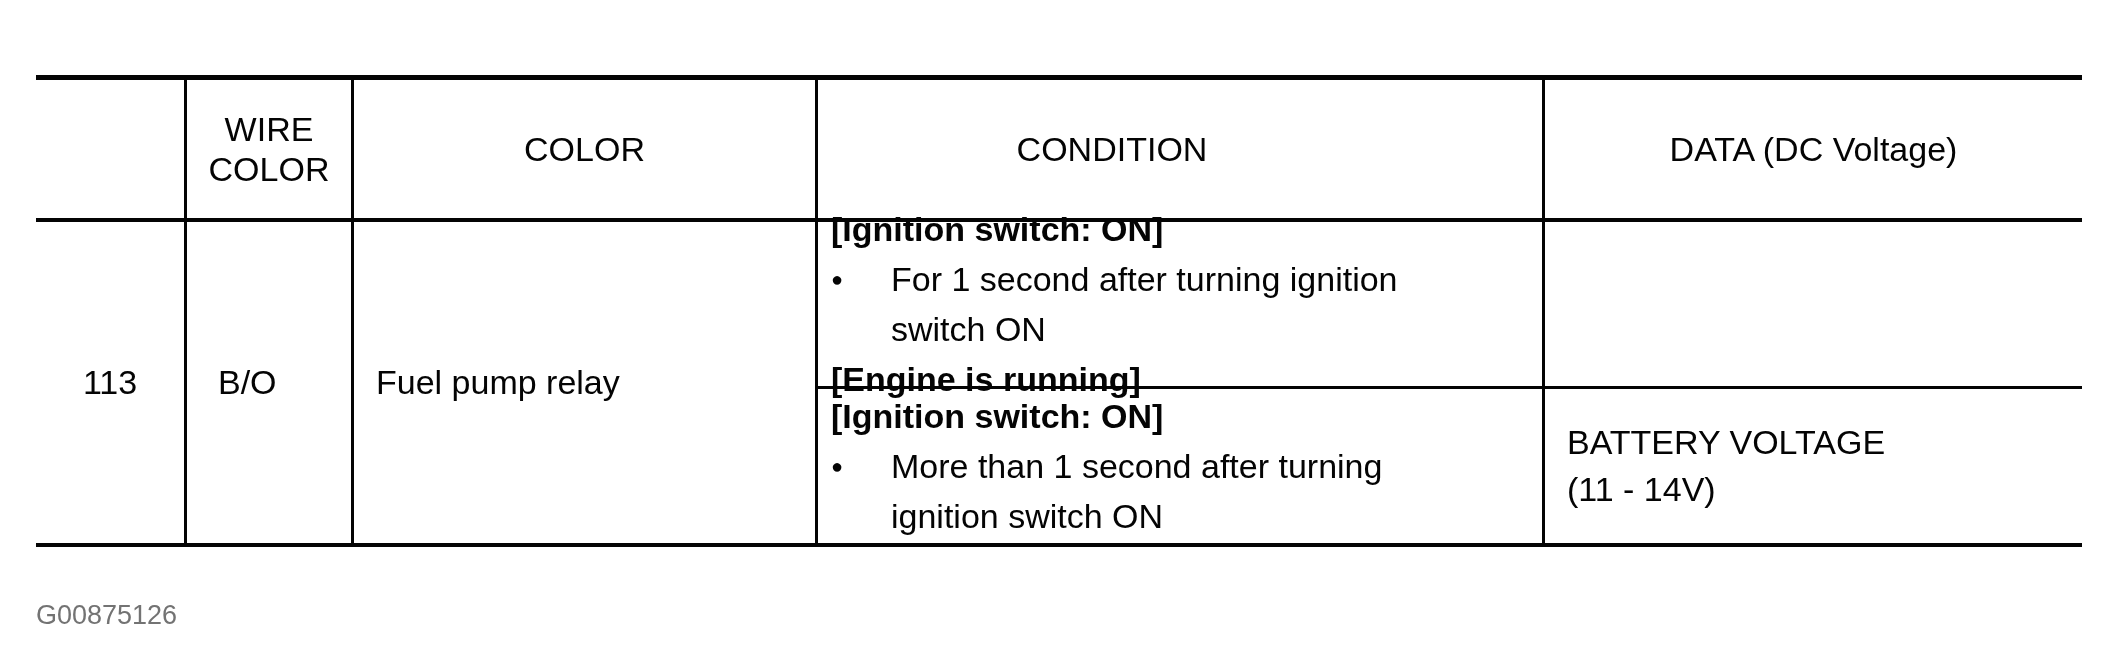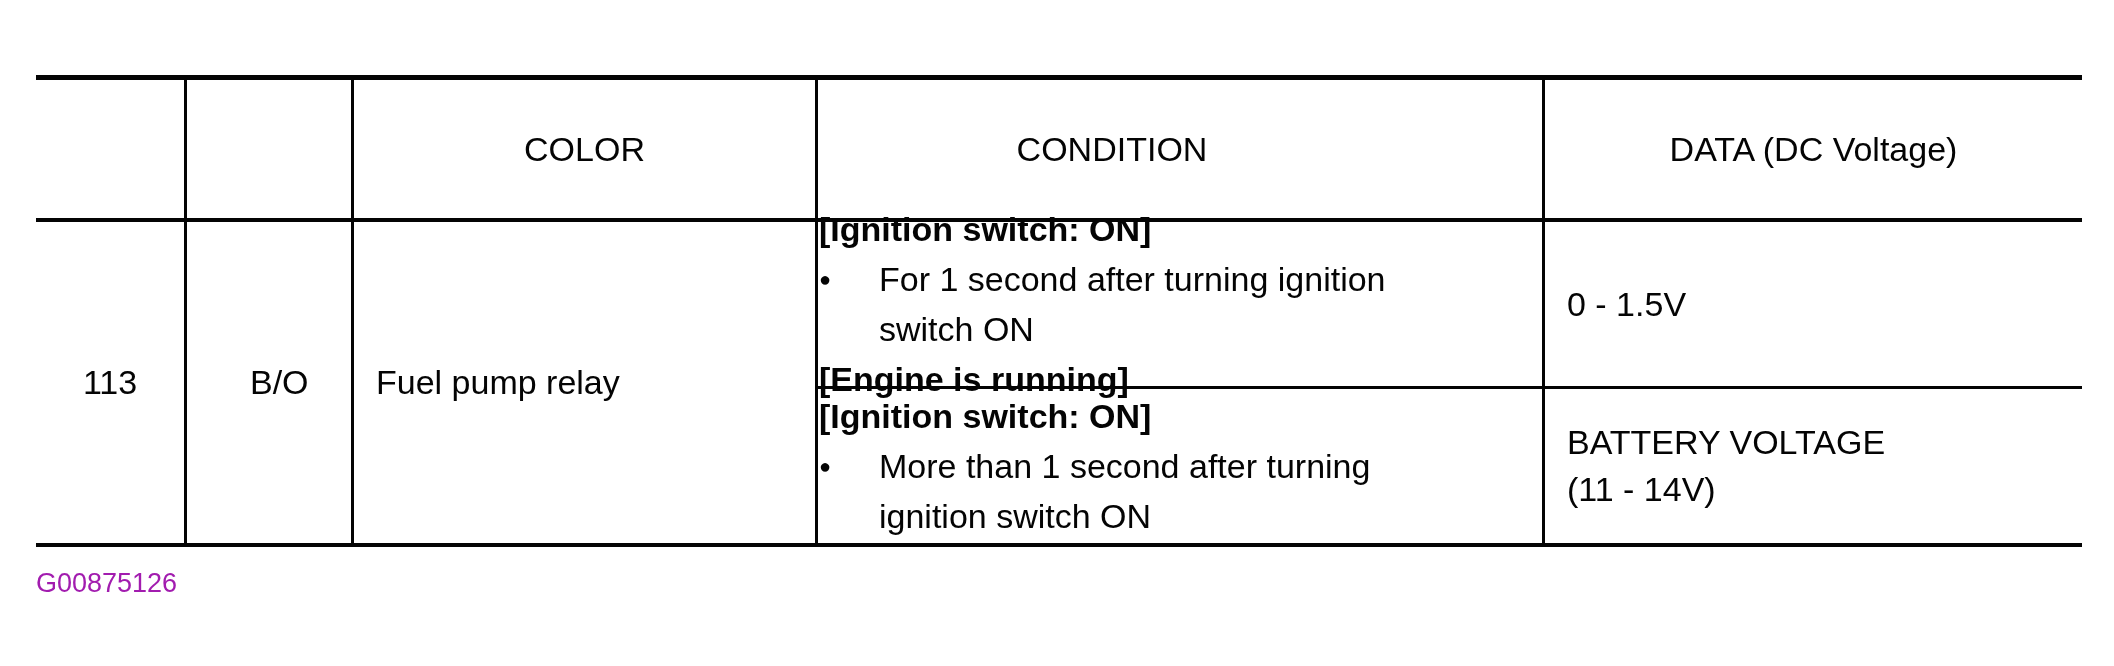--- a/index.html
+++ b/index.html
@@ -36,64 +36,68 @@
   .hd{top:80px;height:138px;align-items:center;justify-content:center;text-align:center;}
   .bd{top:222px;height:321px;align-items:center;}
   .c1{left:36px;width:148px;}
   .c2{left:187px;width:164px;}
   .c3{left:354px;width:461px;}
   .c4{left:818px;width:588px;}
   .c5{left:1545px;width:537px;}
   .r1{top:222px;height:164px;}
   .r2{top:389px;height:154px;}
   .center{justify-content:center;}
-  .padL20{padding-left:31px;margin-left:32px;}
+  .padL20{padding-left:31px;}
   .padL22{padding-left:22px;}
   .pre{white-space:pre-line;}
   .hd .pre{line-height:40px;}
   .cond{
     flex-direction:column;
     justify-content:center;
-    padding-left:1px;
+    padding-left:13px;
     padding-right:8px;
   }
   .cond-line{line-height:50px;}
   .state{font-weight:700;}
   .bullet-line{display:flex;align-items:flex-start;}
   .bullet{
     flex:0 0 28px;
     width:28px;
     font-size:20px;
     line-height:50px;
   }
   .bullet-text{line-height:50px;margin-left:32px;}
   .data-cell{align-items:center;}
   .data-multi{line-height:47px;}
   .figure-id{
     position:absolute;
     left:36px;
-    top:568px;
+    top:600px;
     font-size:27px;
-    color:#a21caf;
+    color:#737373;
   }
 </style>
 </head>
 <body>
 
 <div class="page">
 
   <div class="hline hline-top"></div>
   <div class="hline hline-headbot"></div>
   <div class="hline hline-mid"></div>
   <div class="hline hline-bot"></div>
   <div class="vline v1"></div>
   <div class="vline v2"></div>
   <div class="vline v3"></div>
   <div class="vline v4"></div>
 
+  <div class="cell hd c2">
+    <span class="pre">WIRE
+COLOR</span>
+  </div>
   <div class="cell hd c3">
     <span>COLOR</span>
   </div>
   <div class="cell hd c4">
     <span>CONDITION</span>
   </div>
   <div class="cell hd c5">
     <span>DATA (DC Voltage)</span>
   </div>
 
@@ -109,23 +113,20 @@
 
   <div class="cell c4 r1 cond">
     <div class="cond-line state">[Ignition switch: ON]</div>
     <div class="cond-line bullet-line">
       <span class="bullet">●</span>
       <span class="bullet-text">For 1 second after turning ignition switch ON</span>
     </div>
     <div class="cond-line state">[Engine is running]</div>
   </div>
 
-  <div class="cell c5 r1 data-cell padL22">
-    <span>0 - 1.5V</span>
-  </div>
 
   <div class="cell c4 r2 cond">
     <div class="cond-line state">[Ignition switch: ON]</div>
     <div class="cond-line bullet-line">
       <span class="bullet">●</span>
       <span class="bullet-text">More than 1 second after turning ignition switch ON</span>
     </div>
   </div>
 
   <div class="cell c5 r2 data-cell padL22">

